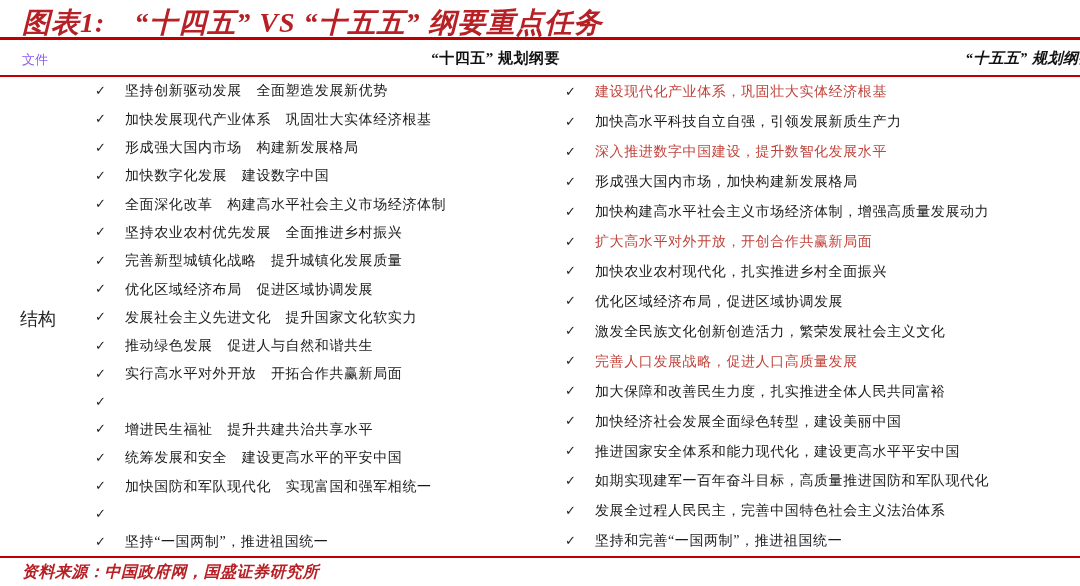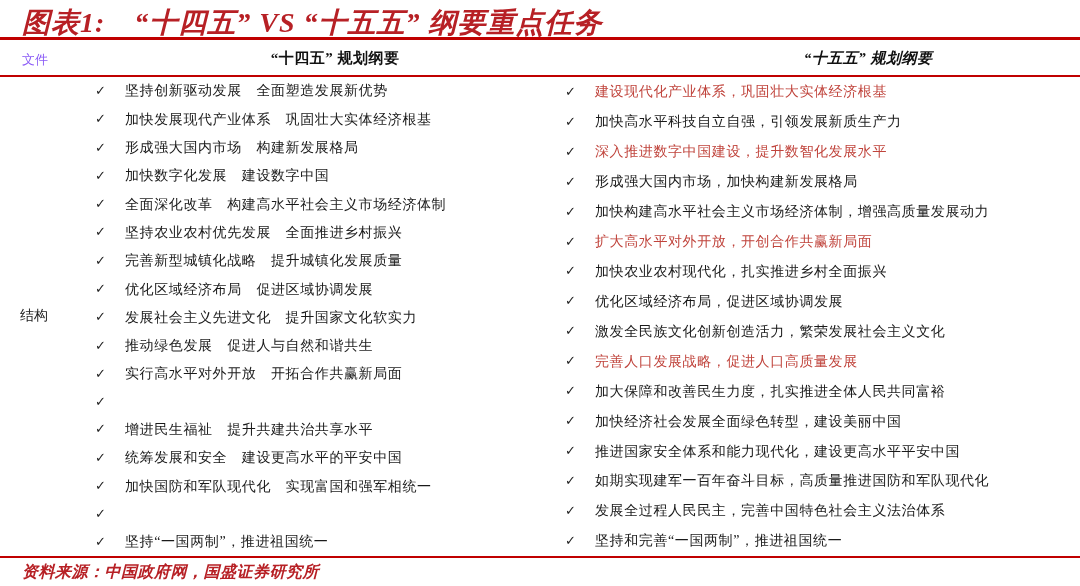--- a/index.html
+++ b/index.html
@@ -17,26 +17,26 @@
   }
   .rule{position:absolute;left:0;width:1080px;background:var(--rule);}
   .rule-title{top:37px;height:3px;}
   .rule-header{top:75px;height:2px;}
   .rule-bottom{top:556px;height:2px;}
   .doc-label{
     position:absolute;left:22px;top:51px;font-size:13px;color:#8b5cf6;
   }
   .col-header{
     position:absolute;top:49px;font-size:15px;font-weight:bold;color:#111;
-    text-align:center;white-space:pre;letter-spacing:0.5px;
+    text-align:right;white-space:pre;letter-spacing:0.5px;
   }
   .col-header.left{left:110px;width:450px;}
   .col-header.right{left:642px;width:452px;font-style:italic;}
   .row-label{
-    position:absolute;left:20px;top:307px;font-size:14px;color:#222;
+    position:absolute;left:20px;top:307px;font-size:18px;color:#222;
   }
   .task-col{
     position:absolute;top:77px;height:479px;display:flex;flex-direction:column;
     justify-content:space-around;
   }
   .task-col.left{left:95px;width:445px;}
   .task-col.right{left:565px;width:500px;}
   .item{display:flex;align-items:center;line-height:1.1;}
   .check{
     width:30px;flex:0 0 30px;font-size:13px;color:#222;

